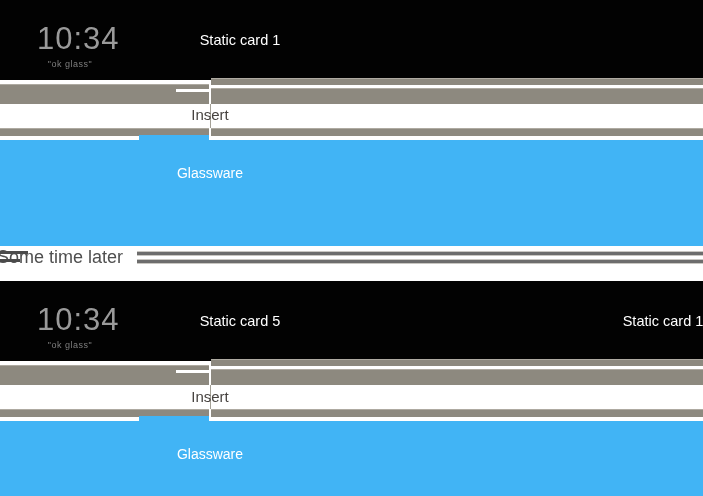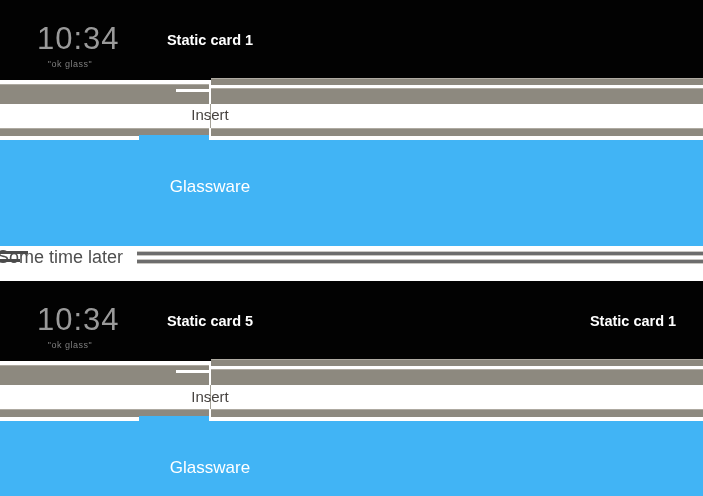--- a/index.html
+++ b/index.html
@@ -5,32 +5,32 @@
   html,body{margin:0;padding:0;background:#ffffff;}
   #stage{
     position:relative;width:703px;height:496px;overflow:hidden;
     background:#ffffff;font-family:"Liberation Sans",sans-serif;
   }
   .abs{position:absolute;}
   
   .black-card{left:0;width:703px;height:80px;background:#020202;overflow:hidden;}
   .clock{left:37px;top:21px;font-size:31px;font-weight:200;letter-spacing:1px;color:#9a9a9a;}
   .voice-hint{left:33px;top:59px;width:74px;text-align:center;font-size:9px;color:#7f7f7f;letter-spacing:.5px;}
-  .card-label{left:0;top:32px;width:420px;text-align:center;font-size:14.5px;font-weight:700;color:#ffffff;}
+  .card-label{left:0;top:32px;width:420px;text-align:center;font-size:14.5px;font-weight:400;color:#ffffff;padding-left:30px;}
   .card-label.right{left:423px;}
   
   .bar{background:#8d897f;border-top:1px solid #aeaaa1;box-sizing:border-box;}
   .white-notch{background:#ffffff;}
   .seam-line{width:1px;background:#a3a096;}
   
   .insert-label{left:0;width:420px;text-align:center;font-size:15px;color:#474340;}
   
   .blue-card{left:0;width:703px;background:#41b4f5;}
   .blue-notch{background:#41b4f5;}
-  .glassware-label{left:0;width:420px;text-align:center;font-size:17px;font-weight:300;color:#ffffff;margin-top:12px;}
+  .glassware-label{left:0;width:420px;text-align:center;font-size:14px;font-weight:300;color:#ffffff;}
   
   .divider-label{left:-3px;top:247px;font-size:18px;color:#4f4f4f;z-index:2;}
   .divider-line{height:3px;background:#6d6d6d;box-shadow:0 -1px 0 #c9c7c2,0 1px 0 #c9c7c2;}
   .divider-stub{height:3px;background:#4a4a4a;z-index:3;}
 </style>
 </head>
 <body>
 
 <div id="stage">
 

